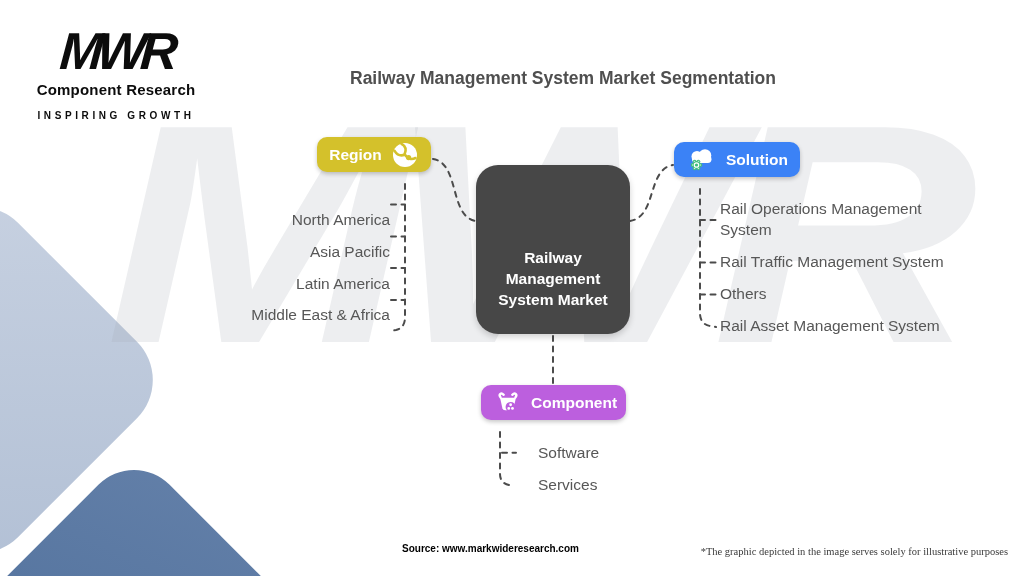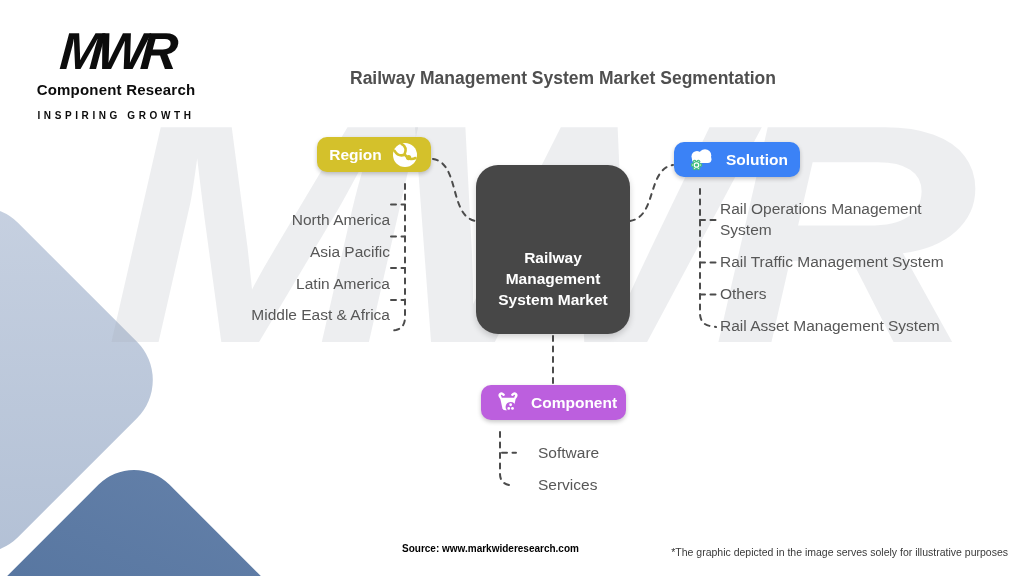--- a/index.html
+++ b/index.html
@@ -83,21 +83,21 @@
   .component-items { position:absolute; left:522px; top:437px; z-index:3;margin-left:16px; }
   .component-items .item { line-height:31.5px; }
 
   
   .source {
     position:absolute; left:402px; top:543px; z-index:3;
     font-size:10px; font-weight:bold; color:#000000;
   }
   .disclaimer {
     position:absolute; right:16px; top:546px; z-index:3;
-    font-size:10.5px; color:#3a3a3a;
+    font-size:10.5px; color:#3a3a3a;font-family:Liberation Serif, serif;
   }
 </style>
 </head>
 <body>
 
 <div id="canvas">
 
   <div class="diamond diamond-light"></div>
   <div class="diamond diamond-dark"></div>
   <div class="watermark">MWR</div>

